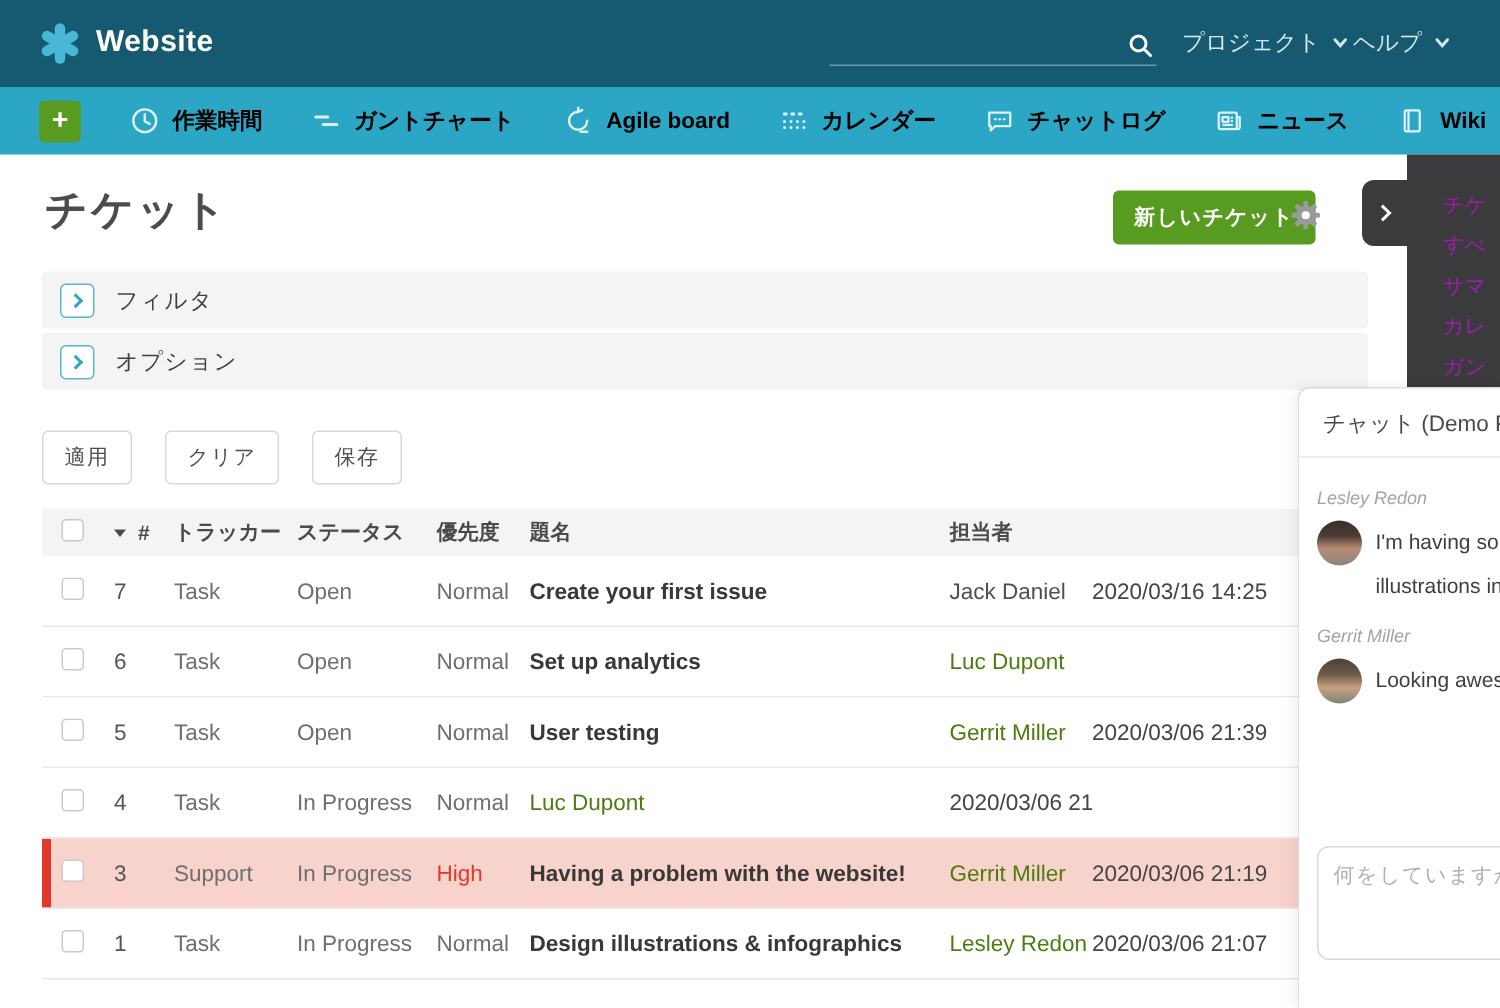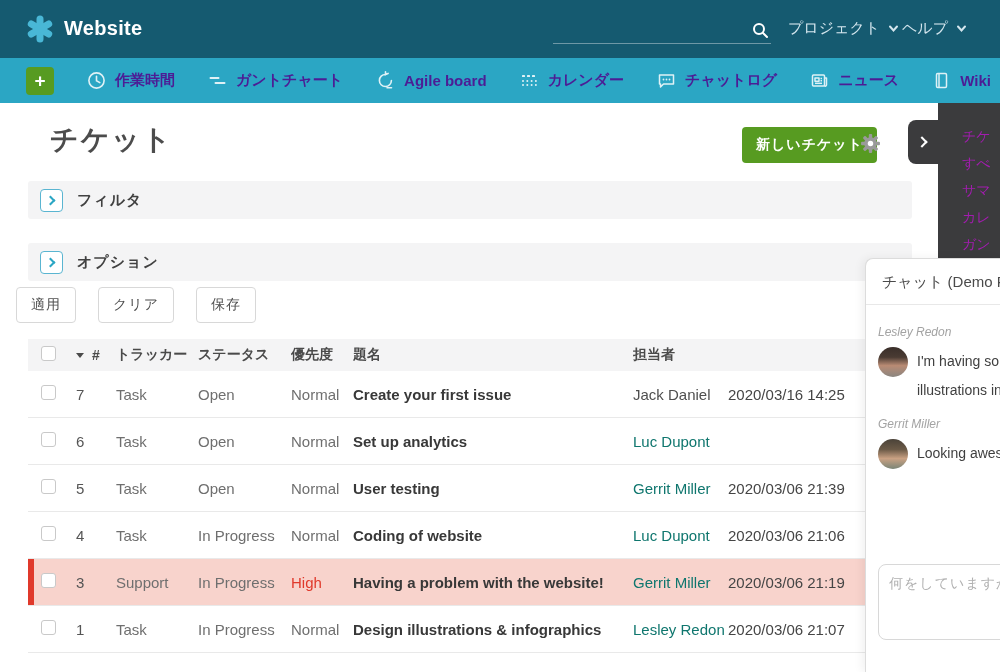--- a/index.html
+++ b/index.html
@@ -14,56 +14,56 @@
   .searchwrap input { flex:1; background:transparent; border:none; outline:none; color:#fff; font-size:14px; font-family:inherit; }
   .search-ico { width:17px; height:17px; flex:0 0 auto; margin-right:2px; }
   .topmenu { position:absolute; top:19px; color:#d4e6ee; font-size:15px; display:flex; align-items:center; gap:8px; cursor:pointer; white-space:nowrap; }
   .menu-projects { left:788px; }
   .menu-help { left:902px; }
   .chev-down { width:11px; height:11px; }
 
   
   .navbar { position:absolute; left:0; top:58px; width:1000px; height:45px; background:#2ba6c4; display:flex; align-items:center; padding-left:26px; gap:33px; overflow:hidden; white-space:nowrap; }
   .addbtn { width:28px; height:28px; background:#579b21; border-radius:4px; color:#fff; font-size:19px; font-weight:bold; display:flex; align-items:center; justify-content:center; flex:0 0 auto; cursor:pointer; }
-  .navitem { display:flex; align-items:center; gap:9px; color:#4c1d95; font-size:15px; font-weight:600; cursor:pointer; flex:0 0 auto; }
+  .navitem { display:flex; align-items:center; gap:9px; color:#000000; font-size:15px; font-weight:600; cursor:pointer; flex:0 0 auto; }
   .navitem svg { display:block; }
   .nav-ico { width:19px; height:19px; opacity:.85; }
 
   
-  .page-title { position:absolute; left:30px; top:121px; font-size:28px; font-weight:bold; color:#4c4c4c; letter-spacing:2px;margin-left:20px; }
+  .page-title { position:absolute; left:30px; top:121px; font-size:28px; font-weight:bold; color:#4c4c4c; letter-spacing:2px; }
   .new-ticket { position:absolute; left:742px; top:127px; background:#579b21; color:#fff; font-size:14px; font-weight:bold; border:none; border-radius:4px; padding:9px 14px; letter-spacing:1px; cursor:pointer; font-family:inherit; }
   .gear { position:absolute; left:860px; top:133px; width:21px; height:21px; cursor:pointer; }
 
   
   .panelbar { position:absolute; left:28px; width:884px; height:38px; background:#f4f4f5; border-radius:3px; display:flex; align-items:center; padding-left:12px; }
-  .panel-filter { top:181px; } .panel-options { top:243px;text-align:right; }
+  .panel-filter { top:181px; } .panel-options { top:222px;text-align:right; }
   .toggle { width:23px; height:23px; background:#fff; border:1px solid #5ab5d1; border-radius:4px; display:flex; align-items:center; justify-content:center; cursor:pointer; }
   .chev-right { width:7px; height:7px; border-top:2px solid #2ba6c4; border-right:2px solid #2ba6c4; transform:rotate(45deg); margin-left:-2px; }
-  .panel-label { margin-left:14px; font-size:15px; font-weight:bold; color:#414141; letter-spacing:1px; }
-
-  
-  .actions { position:absolute; left:16px; top:287px; display:flex; gap:22px; }
+  .panel-label { margin-left:14px; font-size:15px; font-weight:normal; color:#414141; letter-spacing:1px; }
+
+  
+  .actions { position:absolute; left:28px; top:287px; display:flex; gap:22px; }
   .actions button { background:#fff; border:1px solid #d8d8d8; border-radius:4px; padding:8px 14px; font-size:14px; color:#4f4f4f; font-family:inherit; cursor:pointer; letter-spacing:1px; }
 
   
   .table { position:absolute; left:28px; top:339px; width:884px; }
   .thead, .trow { display:grid; grid-template-columns:48px 40px 82px 93px 62px 280px 95px 1fr; align-items:center; }
   .thead { height:32px; background:#f4f4f5; font-size:14px; font-weight:bold; color:#4a4a4a; }
   .trow { height:47px; border-bottom:1px solid #e9e9e9; background:#fff; font-size:15px; }
   .trow.highlight { background:#f8d3cc; box-shadow:inset 6px 0 0 #e0392b; }
   .cell { white-space:nowrap; overflow:hidden; }
   .checkbox { width:15px; height:15px; border:1px solid #c9c9c9; border-radius:3px; background:#fff; display:inline-block; margin-left:13px; cursor:pointer; }
   .sortwrap { display:flex; align-items:center; gap:8px; }
   .tri-down { width:0; height:0; border-left:4px solid transparent; border-right:4px solid transparent; border-top:5px solid #4a4a4a; }
   .c-id { color:#555; }
   .c-tracker, .c-status, .c-priority { color:#6f6f6f; }
   .c-priority.high { color:#e0392b; }
   .c-subject { font-weight:bold; color:#383838; cursor:pointer; }
   .c-assignee { color:#4f4f4f; cursor:pointer; }
-  .c-assignee.muted { color:#0f766e; }
+  .c-assignee.muted { color:#4d7c0f; }
   .c-updated { color:#454545; }
 
   
   .right-sidebar { position:absolute; left:908px; top:103px; width:92px; height:569px; z-index:5; pointer-events:none; }
   .sb-panel { position:absolute; left:30px; top:0; width:62px; height:100%; background:#3b3b3d; pointer-events:auto; }
   .sb-tab { position:absolute; left:0; top:17px; width:31px; height:44px; background:#3b3b3d; border-radius:8px 0 0 8px; display:flex; align-items:center; justify-content:center; cursor:pointer; pointer-events:auto; }
   .sb-tab .chev { width:8px; height:8px; border-top:2.5px solid #fff; border-right:2.5px solid #fff; transform:rotate(45deg); margin-left:-3px; }
   .sb-links { position:absolute; left:54px; top:20px; list-style:none; pointer-events:auto; }
   .sb-links li { line-height:27px; font-size:14px; white-space:nowrap; }
   .sb-links a { color:#a21caf; text-decoration:none; cursor:pointer; }
@@ -267,21 +267,20 @@
     <div class="cell c-subject">User testing</div>
     <div class="cell c-assignee muted">Gerrit Miller</div>
     <div class="cell c-updated">2020/03/06 21:39</div>
   </div>
       <div class="trow">
     <div class="cell"><span class="checkbox"></span></div>
     <div class="cell c-id">4</div>
     <div class="cell c-tracker">Task</div>
     <div class="cell c-status">In Progress</div>
     <div class="cell c-priority">Normal</div>
-    <div class="cell c-subject">Coding of website</div>
     <div class="cell c-assignee muted">Luc Dupont</div>
     <div class="cell c-updated">2020/03/06 21:06</div>
   </div>
       <div class="trow highlight">
     <div class="cell"><span class="checkbox"></span></div>
     <div class="cell c-id">3</div>
     <div class="cell c-tracker">Support</div>
     <div class="cell c-status">In Progress</div>
     <div class="cell c-priority high">High</div>
     <div class="cell c-subject">Having a problem with the website!</div>

